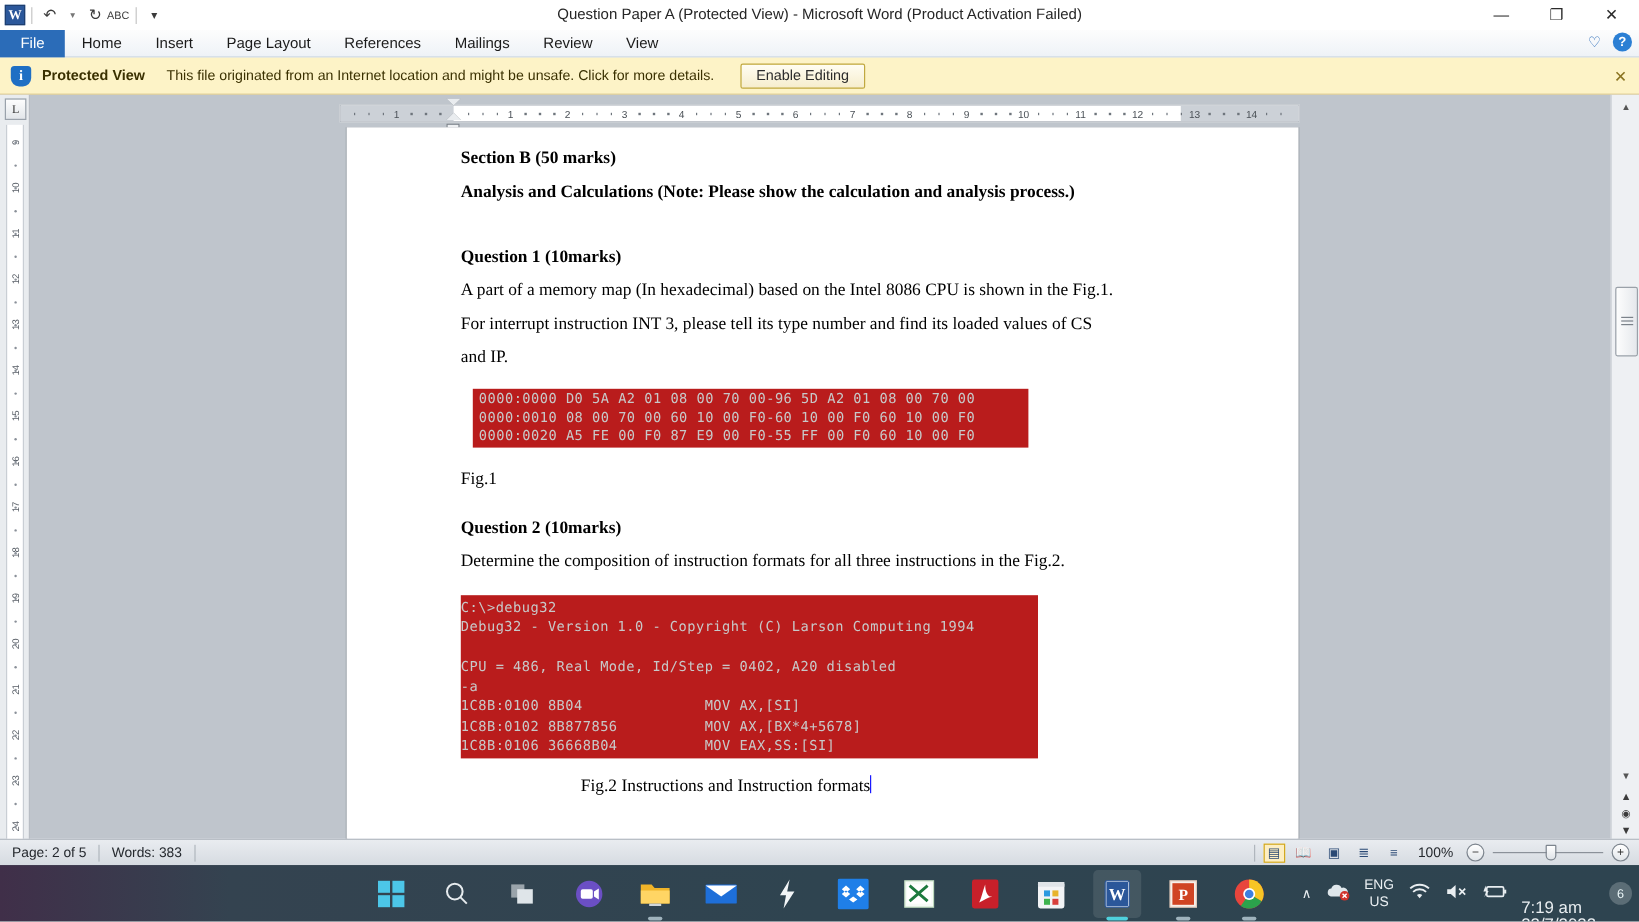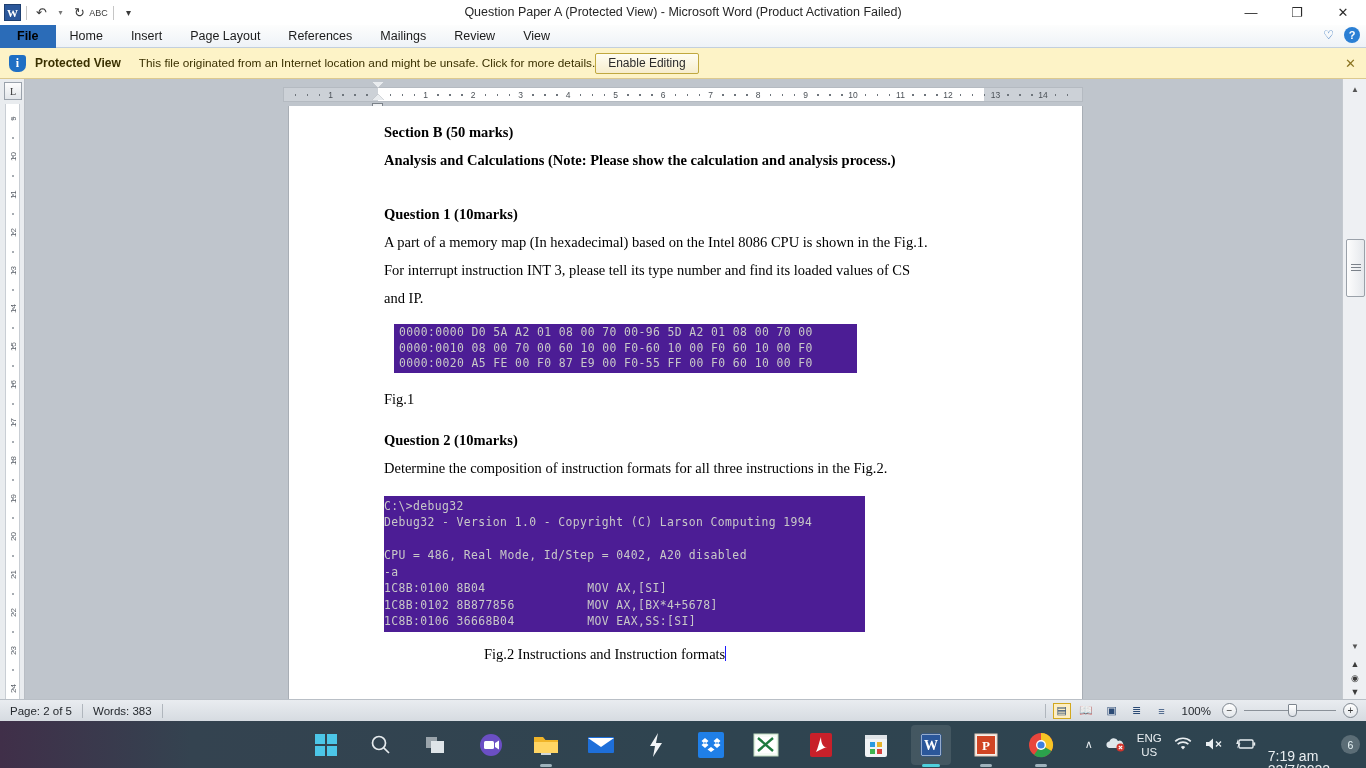--- a/index.html
+++ b/index.html
@@ -40,21 +40,21 @@
   .ribbon {
     position:absolute; left:0; top:25px; width:1366px; height:23px;
     background: linear-gradient(#fdfdfd,#eef2f7);
     border-bottom:1px solid #c2cfdd;
   }
   .tabs { position:absolute; left:0; top:0; display:flex; height:23px; align-items:stretch; }
   .tab {
     padding:0 14px; height:23px; line-height:23px; font-size:12.5px; color:#1b1b1b;
   }
   .tab.file {
-    background:#2b6cb8; color:#000000; font-weight:bold;
+    background:#2b6cb8; color:#ffffff; font-weight:normal;
     padding:0 17px;
   }
   .ribbon-right { position:absolute; right:6px; top:2px; display:flex; gap:10px; align-items:center; }
   .ribbon-right .ri { font-size:12px; color:#2b6cb8; }
   .ribbon-right .helpc {
     width:16px; height:16px; border-radius:50%;
     background:#2b7fd4; color:#fff; font-size:11px; font-weight:bold;
     display:flex; align-items:center; justify-content:center;
   }
 
@@ -66,21 +66,21 @@
   }
   .pv-icon {
     margin-left:9px; width:17px; height:17px;
     background:#1f6fc4; color:#fff; border-radius:3px 3px 7px 7px;
     font-size:12px; font-weight:bold; font-family:"Liberation Serif", serif;
     display:flex; align-items:center; justify-content:center;
   }
   .pv-title { margin-left:9px; font-size:12px; font-weight:bold; color:#3a3000; }
   .pv-msg { margin-left:18px; font-size:11.8px; color:#3a3000; }
   .pv-btn {
-    height:21px; padding:0 12px;
+    margin-left:22px; height:21px; padding:0 12px;
     background:linear-gradient(#fffdf2,#f6edcd);
     border:1px solid #c0a840; border-radius:2px;
     font-size:12px; color:#2b2b2b; display:flex; align-items:center;
   }
   .pv-close {
     position:absolute; right:10px; font-size:13px; color:#8a7320;
   }
 
   
   .workspace {
@@ -136,21 +136,21 @@
     position:absolute; left:95px; top:12px; width:620px;
     font-family:"Liberation Serif", serif;
     color:#000;
   }
   .p { font-size:14.5px; line-height:28px; }
   .p.b { font-weight:bold; }
   .spacer { height:26px; }
 
   
   .figbox {
-    background:#4c1d95; color:#c8c8c8;
+    background:#b91c1c; color:#c8c8c8;
     font-family:"DejaVu Sans Mono", monospace;
     font-size:11.4px; line-height:15.5px;
     padding:1px 5px; white-space:pre; letter-spacing:0.4px;
   }
   .fig1wrap { margin-top:12px; margin-left:10px; width:463px; }
   .fig2wrap { margin-top:14px; margin-left:0px; width:481px; }
   .fig2 { line-height:16.5px; padding:2px 0; }
   .caption { font-size:14.5px; text-align:left; margin-top:18px; }
   .cap2 { font-size:14.5px; margin-top:14px; padding-left:100px; }
   .caret { display:inline-block; width:1px; height:15px; background:#1a1aff;

